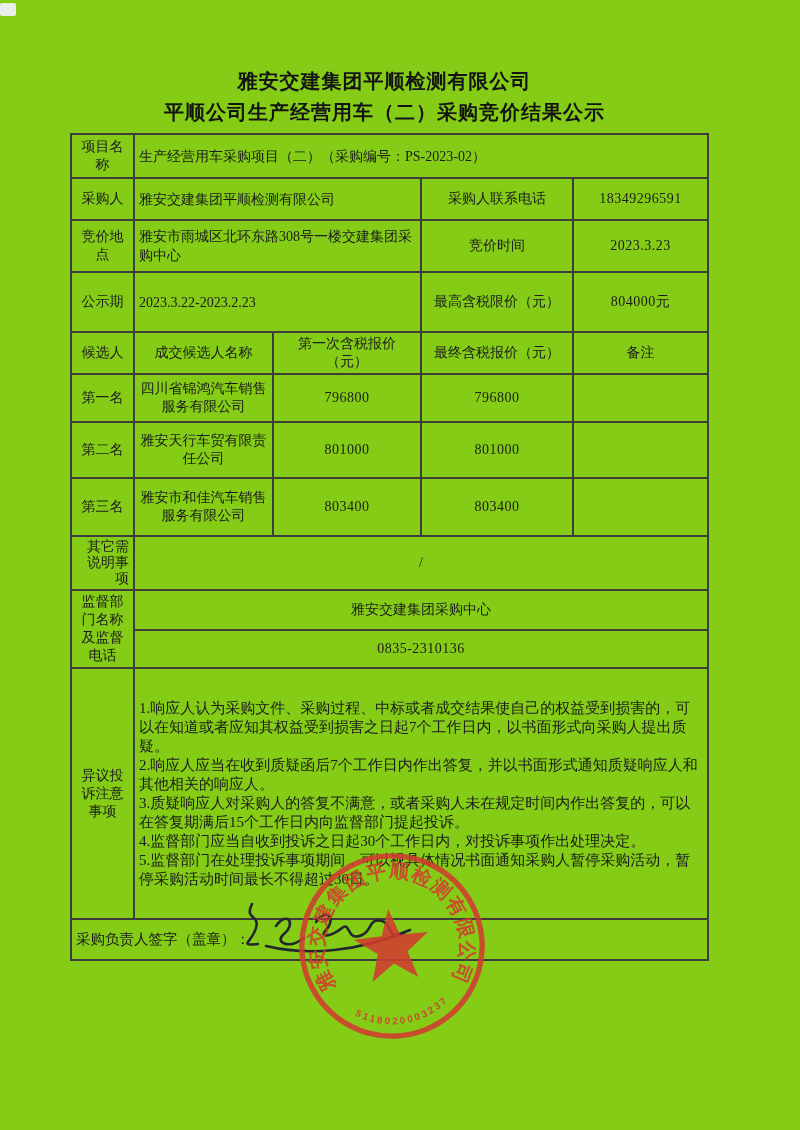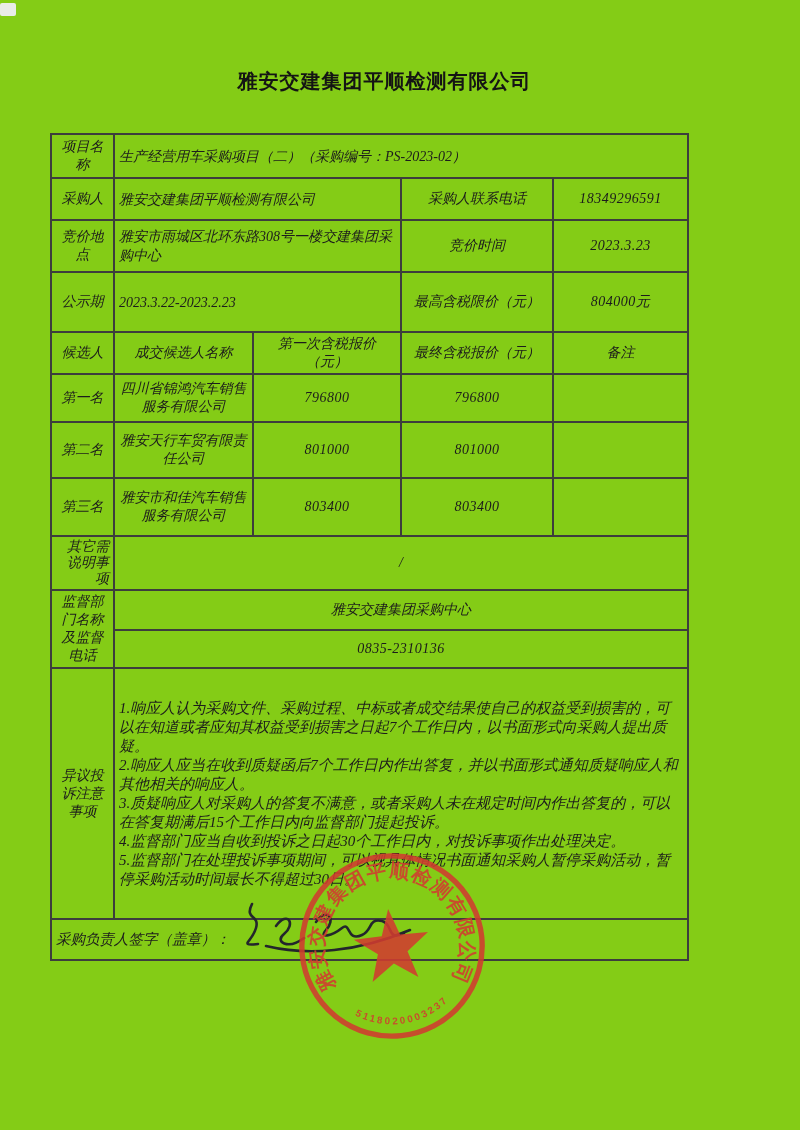--- a/index.html
+++ b/index.html
@@ -7,22 +7,22 @@
     position:relative; width:800px; height:1130px; background:#84cc16;
     overflow:hidden; font-family:"Liberation Serif","DejaVu Serif",serif; color:#1c1c1c;
   }
   .corner-mark { position:absolute; left:0; top:3px; width:16px; height:13px; background:#e9ece8; border-radius:2px; }
   .titles {
     position:absolute; top:66px; left:66px; width:637px; text-align:center;
     font-family:"Liberation Sans","DejaVu Sans",sans-serif; font-weight:bold;
     font-size:20px; line-height:31px; color:#141414; letter-spacing:1px;
   }
   table.doc {
-    position:absolute; top:133px; left:50px; width:637px;
-    border-collapse:collapse; table-layout:fixed; font-size:14px;font-style:italic;
+    position:absolute; top:133px; left:70px; width:637px;
+    border-collapse:collapse; table-layout:fixed; font-size:14px;
   }
   table.doc td { border:2px solid #3d3d3d; vertical-align:middle; padding:2px 4px; overflow:hidden; }
   td.lbl { text-align:center; line-height:18px; padding:2px 3px; }
   td.lbl-left { text-align:right; line-height:16px; padding:2px 2px 2px 5px; }
   td.ctr { text-align:center; }
   td.lft { text-align:left; padding-left:6px; line-height:19px; }
   td.objection-cell { padding:4px 10px 4px 8px; }
   .objection-text { font-size:15px; line-height:19px; text-align:left; }
   td.sig-cell { text-align:left; padding-left:7px; font-size:14.5px;margin-left:22px; }
   .num { letter-spacing:0.5px; }
@@ -32,20 +32,21 @@
 </style>
 </head>
 <body>
 
 <div class="page">
 
   <div class="corner-mark"></div>
 
   <div class="titles">
     <div>雅安交建集团平顺检测有限公司</div>
+    <div>平顺公司生产经营用车（二）采购竞价结果公示</div>
   </div>
 
   <table class="doc">
     <colgroup>
       <col style="width:63px">
         <col style="width:139px">
         <col style="width:148px">
       <col style="width:152px">
         <col style="width:135px">
     </colgroup>

